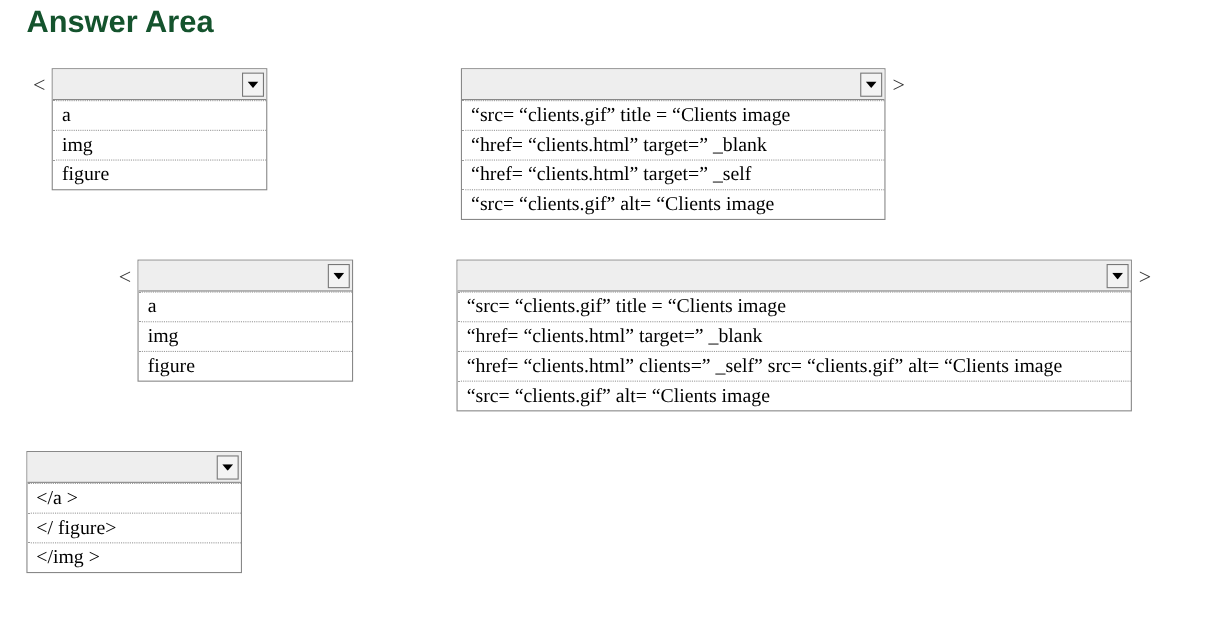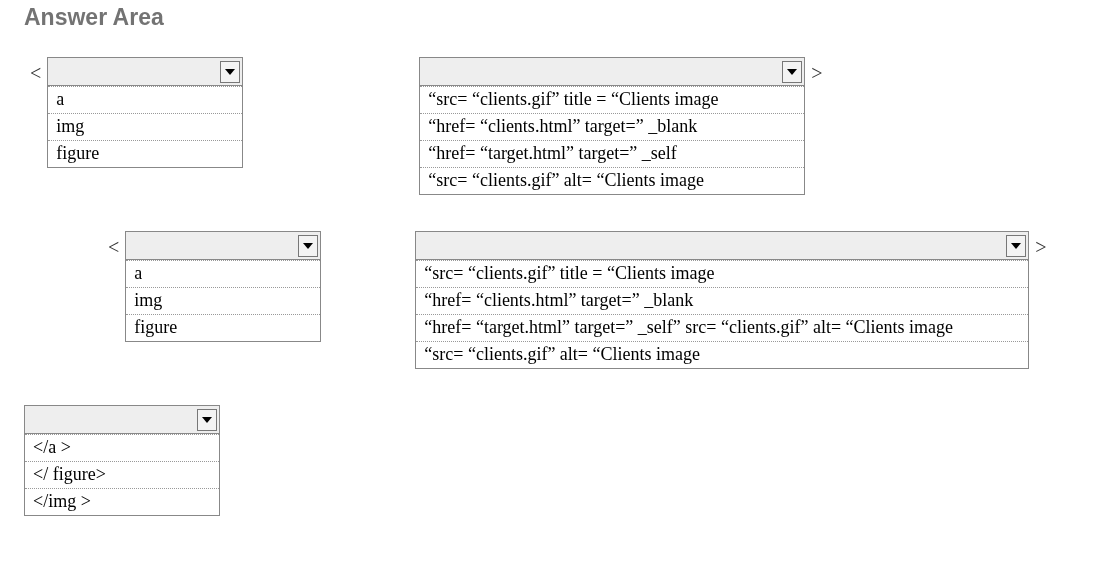--- a/index.html
+++ b/index.html
@@ -9,23 +9,23 @@
     }
     body {
       font-family: "Times New Roman", Times, serif;
       font-size: 18px;
       background: #fff;
       padding: 4px 24px 24px 24px;
       width: 1118px;
     }
     h2.title {
       font-family: Arial, Helvetica, sans-serif;
-      font-size: 23px;
+      font-size: 28px;
       font-weight: bold;
-      color: #737373;
+      color: #14532d;
       margin-bottom: 26px;
     }
     .row {
       display: flex;
       align-items: flex-start;
       margin-bottom: 36px;
     }
     .bracket {
       font-family: "Times New Roman", serif;
       font-size: 20px;
@@ -103,21 +103,21 @@
   <div class="dropdown-box" style="width:386px">
     <div class="dd-header">
       <div class="dd-arrow">
         <svg width="10" height="6" viewBox="0 0 10 6">
             <polygon points="0,0 10,0 5,6" fill="#000"></polygon>
           </svg>
       </div>
     </div>
     <div class="dd-option">“src= “clients.gif” title = “Clients image</div>
     <div class="dd-option">“href= “clients.html” target=” _blank</div>
-    <div class="dd-option">“href= “target.html” target=” _self</div>
+    <div class="dd-option">“href= “clients.html” target=” _self</div>
     <div class="dd-option">“src= “clients.gif” alt= “Clients image</div>
   </div>
 
   <span class="bracket">&gt;</span>
 </div>
 
 <div class="row">
   <div class="indent"></div>
   <span class="bracket">&lt;</span>
 
@@ -139,21 +139,21 @@
   <div class="dropdown-box" style="width:614px">
     <div class="dd-header">
       <div class="dd-arrow">
         <svg width="10" height="6" viewBox="0 0 10 6">
             <polygon points="0,0 10,0 5,6" fill="#000"></polygon>
           </svg>
       </div>
     </div>
     <div class="dd-option">“src= “clients.gif” title = “Clients image</div>
     <div class="dd-option">“href= “clients.html” target=” _blank</div>
-    <div class="dd-option">“href= “target.html” target=” _self” src= “clients.gif” alt= “Clients image</div>
+    <div class="dd-option">“href= “clients.html” clients=” _self” src= “clients.gif” alt= “Clients image</div>
     <div class="dd-option">“src= “clients.gif” alt= “Clients image</div>
   </div>
 
   <span class="bracket">&gt;</span>
 </div>
 
 <div class="row">
   <div class="dropdown-box" style="width:196px">
     <div class="dd-header">
       <div class="dd-arrow">

